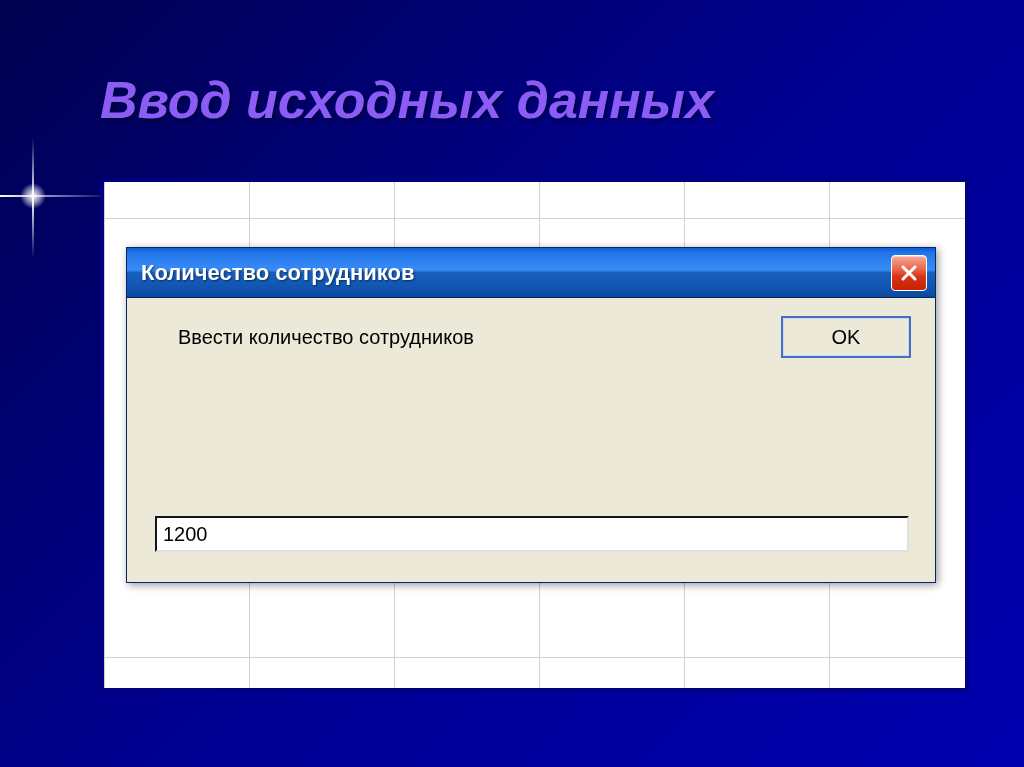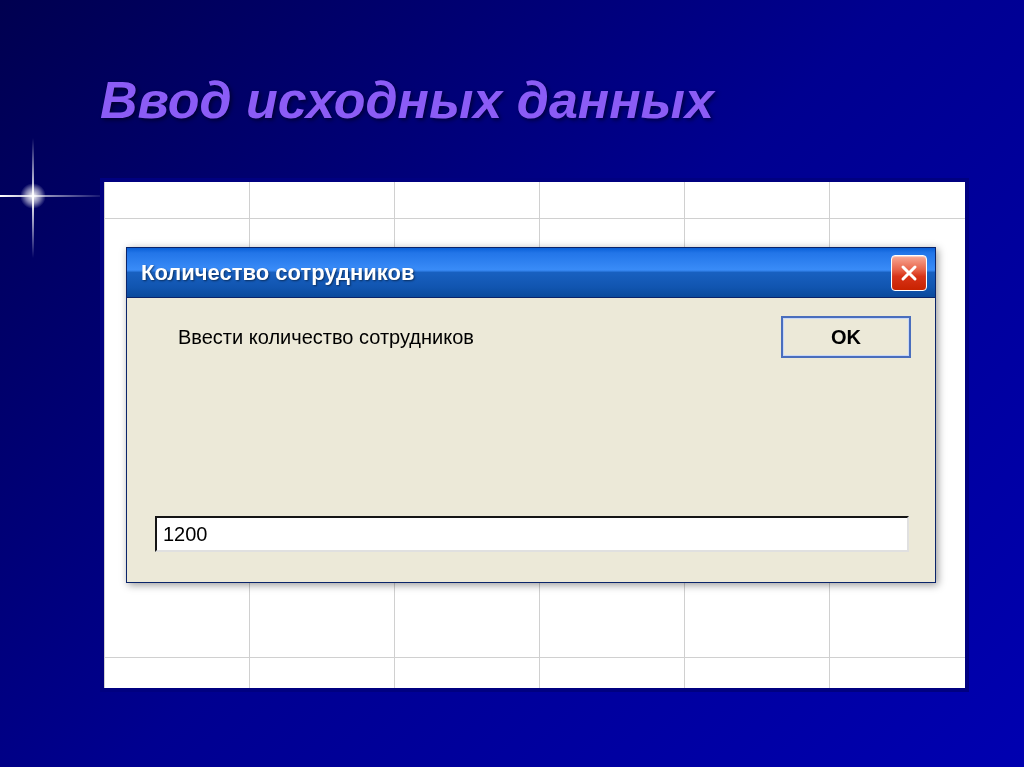--- a/index.html
+++ b/index.html
@@ -150,21 +150,20 @@
     .xp-button {
       width: 130px;
       height: 42px;
       background: #ece9d8;
       border: 1px solid #707070;
       font-size: 20px;
       font-family: Tahoma, Arial, sans-serif;
       cursor: pointer;
       box-shadow: inset -1px -1px 0 #aca899, inset 1px 1px 0 #fff;
       color: #000;
-      font-weight: bold;
     }
     .xp-button.default {
       border: 2px solid #4a6ebd;
       box-shadow: inset 0 0 0 1px #c8d8f8, inset -1px -1px 0 #aca899, inset 1px 1px 0 #fff;
     }
     .input-field {
       position: absolute;
       bottom: 30px;
       left: 28px;
       width: 754px;

